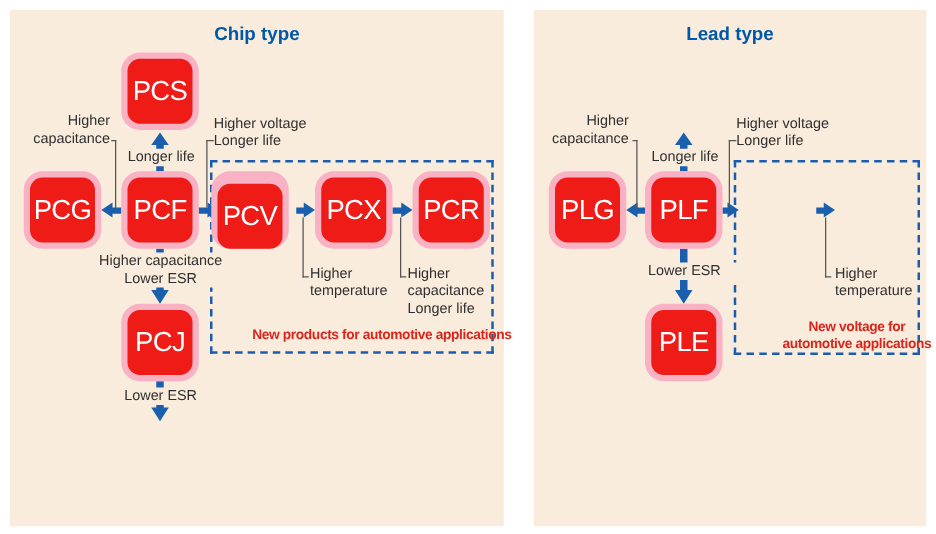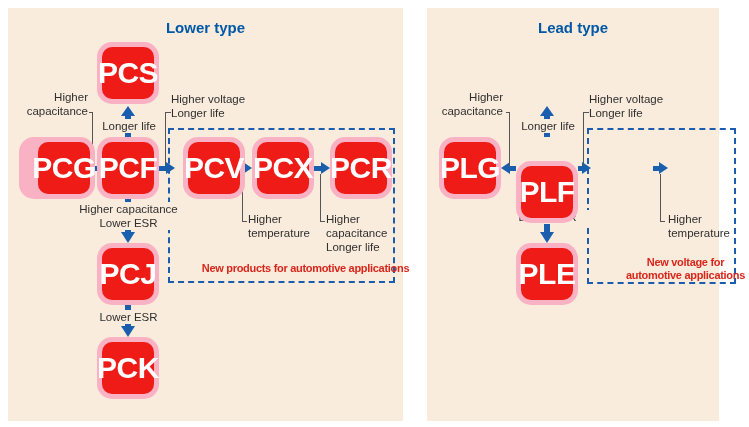--- a/index.html
+++ b/index.html
@@ -5,28 +5,28 @@
   :root{
     --background:#ffffff; --panel-bg:#f9ecdc; --node-fill:#ee1b17; --node-border:#f9b1c4;
     --node-text:#ffffff; --arrow-blue:#1a5fae; --title-blue:#0058a8; --label-text:#2f2f2f;
     --note-red:#d9261c; --dash-border:#1c5cae; --connector-gray:#555555;
   }
   html,body{margin:0;padding:0;background:var(--background);}
   .canvas{position:relative;width:749px;height:427px;background:var(--background);
           font-family:"Liberation Sans",sans-serif;overflow:hidden;}
   .panel{position:absolute;top:8px;height:413px;background:var(--panel-bg);}
   .panel-left{left:8px;width:395px;}
-  .panel-right{left:427px;width:292px;}
+  .panel-right{left:427px;width:314px;}
   .title{position:absolute;top:11px;left:0;right:0;text-align:center;color:var(--title-blue);
          font-size:15px;font-weight:bold;}
   .node{position:absolute;width:62px;height:62px;background:var(--node-border);border-radius:15px;
         display:flex;align-items:center;justify-content:center;z-index:4;}
   .node-core{width:52px;height:52px;background:var(--node-fill);border-radius:10px;
         display:flex;align-items:center;justify-content:center;color:var(--node-text);
-        font-weight:bold;font-size:30px;letter-spacing:-0.5px;}
+        font-weight:normal;font-size:22px;letter-spacing:-0.5px;}
   .lbl{position:absolute;font-size:11.5px;line-height:14px;color:var(--label-text);
        white-space:pre;z-index:3;}
   .lbl.bg{background:var(--panel-bg);padding:0 1px;}
   .note{position:absolute;color:var(--note-red);font-weight:bold;font-size:11px;line-height:13px;
         text-align:center;white-space:pre;letter-spacing:-0.3px;z-index:3;margin-left:24px;}
   .dash-box{position:absolute;border:2px dashed var(--dash-border);z-index:1;box-sizing:border-box;}
   .conn{position:absolute;z-index:3;}
   .conn.tr{border-top:1px solid var(--connector-gray);border-right:1px solid var(--connector-gray);}
   .conn.tl{border-top:1px solid var(--connector-gray);border-left:1px solid var(--connector-gray);}
   .conn.lb{border-left:1px solid var(--connector-gray);border-bottom:1px solid var(--connector-gray);}
@@ -48,21 +48,21 @@
                    border-bottom:10px solid var(--arrow-blue);}
   .varrow.down .head{bottom:0;border-left:7px solid transparent;border-right:7px solid transparent;
                      border-top:11px solid var(--arrow-blue);}
 </style>
 </head>
 <body>
 
 <div class="canvas">
 
   <section class="panel panel-left">
-    <div class="title">Lower type</div>
+    <div class="title">Chip type</div>
 
     <div class="dash-box" style="left:160px;top:120px;width:227px;height:155px;"></div>
 
     <div class="harrow left" style="left:73px;top:154px;width:16px;">
       <div class="shaft"></div>
       <div class="head"></div>
     </div>
     <div class="harrow right" style="left:151px;top:154px;width:16px;">
       <div class="shaft"></div>
       <div class="head"></div>
@@ -104,40 +104,37 @@
     <div class="lbl" style="left:240px;top:204px;">Higher
 temperature</div>
     <div class="lbl" style="left:318px;top:204px;">Higher
 capacitance
 Longer life</div>
     <div class="note" style="left:162px;top:254px;width:223px;">New products for automotive applications</div>
 
     <div class="node" style="left:89px;top:34px;">
       <div class="node-core">PCS</div>
     </div>
-    <div class="node" style="left:11px;top:129px;padding-left:14px;">
+    <div class="node" style="left:11px;top:129px;">
       <div class="node-core">PCG</div>
     </div>
     <div class="node" style="left:89px;top:129px;">
       <div class="node-core">PCF</div>
     </div>
-    <div class="node" style="left:175px;top:129px;">
+    <div class="node" style="left:161px;top:129px;align-items:flex-end;">
       <div class="node-core">PCV</div>
     </div>
     <div class="node" style="left:244px;top:129px;">
       <div class="node-core">PCX</div>
     </div>
     <div class="node" style="left:322px;top:129px;">
       <div class="node-core">PCR</div>
     </div>
     <div class="node" style="left:89px;top:235px;">
       <div class="node-core">PCJ</div>
-    </div>
-    <div class="node" style="left:89px;top:329px;">
-      <div class="node-core">PCK</div>
     </div>
   </section>
 
   <section class="panel panel-right">
     <div class="title">Lead type</div>
 
     <div class="dash-box" style="left:160px;top:120px;width:149px;height:156px;"></div>
 
     <div class="harrow left" style="left:74px;top:154px;width:15px;">
       <div class="shaft"></div>
@@ -171,21 +168,21 @@
 Longer life</div>
     <div class="lbl bg" style="left:68px;top:202px;width:103px;text-align:center;">Lower ESR</div>
     <div class="lbl" style="left:241px;top:204px;">Higher
 temperature</div>
     <div class="note" style="left:162px;top:248px;width:145px;">New voltage for
 automotive applications</div>
 
     <div class="node" style="left:12px;top:129px;">
       <div class="node-core">PLG</div>
     </div>
-    <div class="node" style="left:89px;top:129px;margin-top:24px;">
+    <div class="node" style="left:89px;top:129px;">
       <div class="node-core">PLF</div>
     </div>
     <div class="node" style="left:89px;top:235px;">
       <div class="node-core">PLE</div>
     </div>
   </section>
 
 </div>
 
 </body></html>

